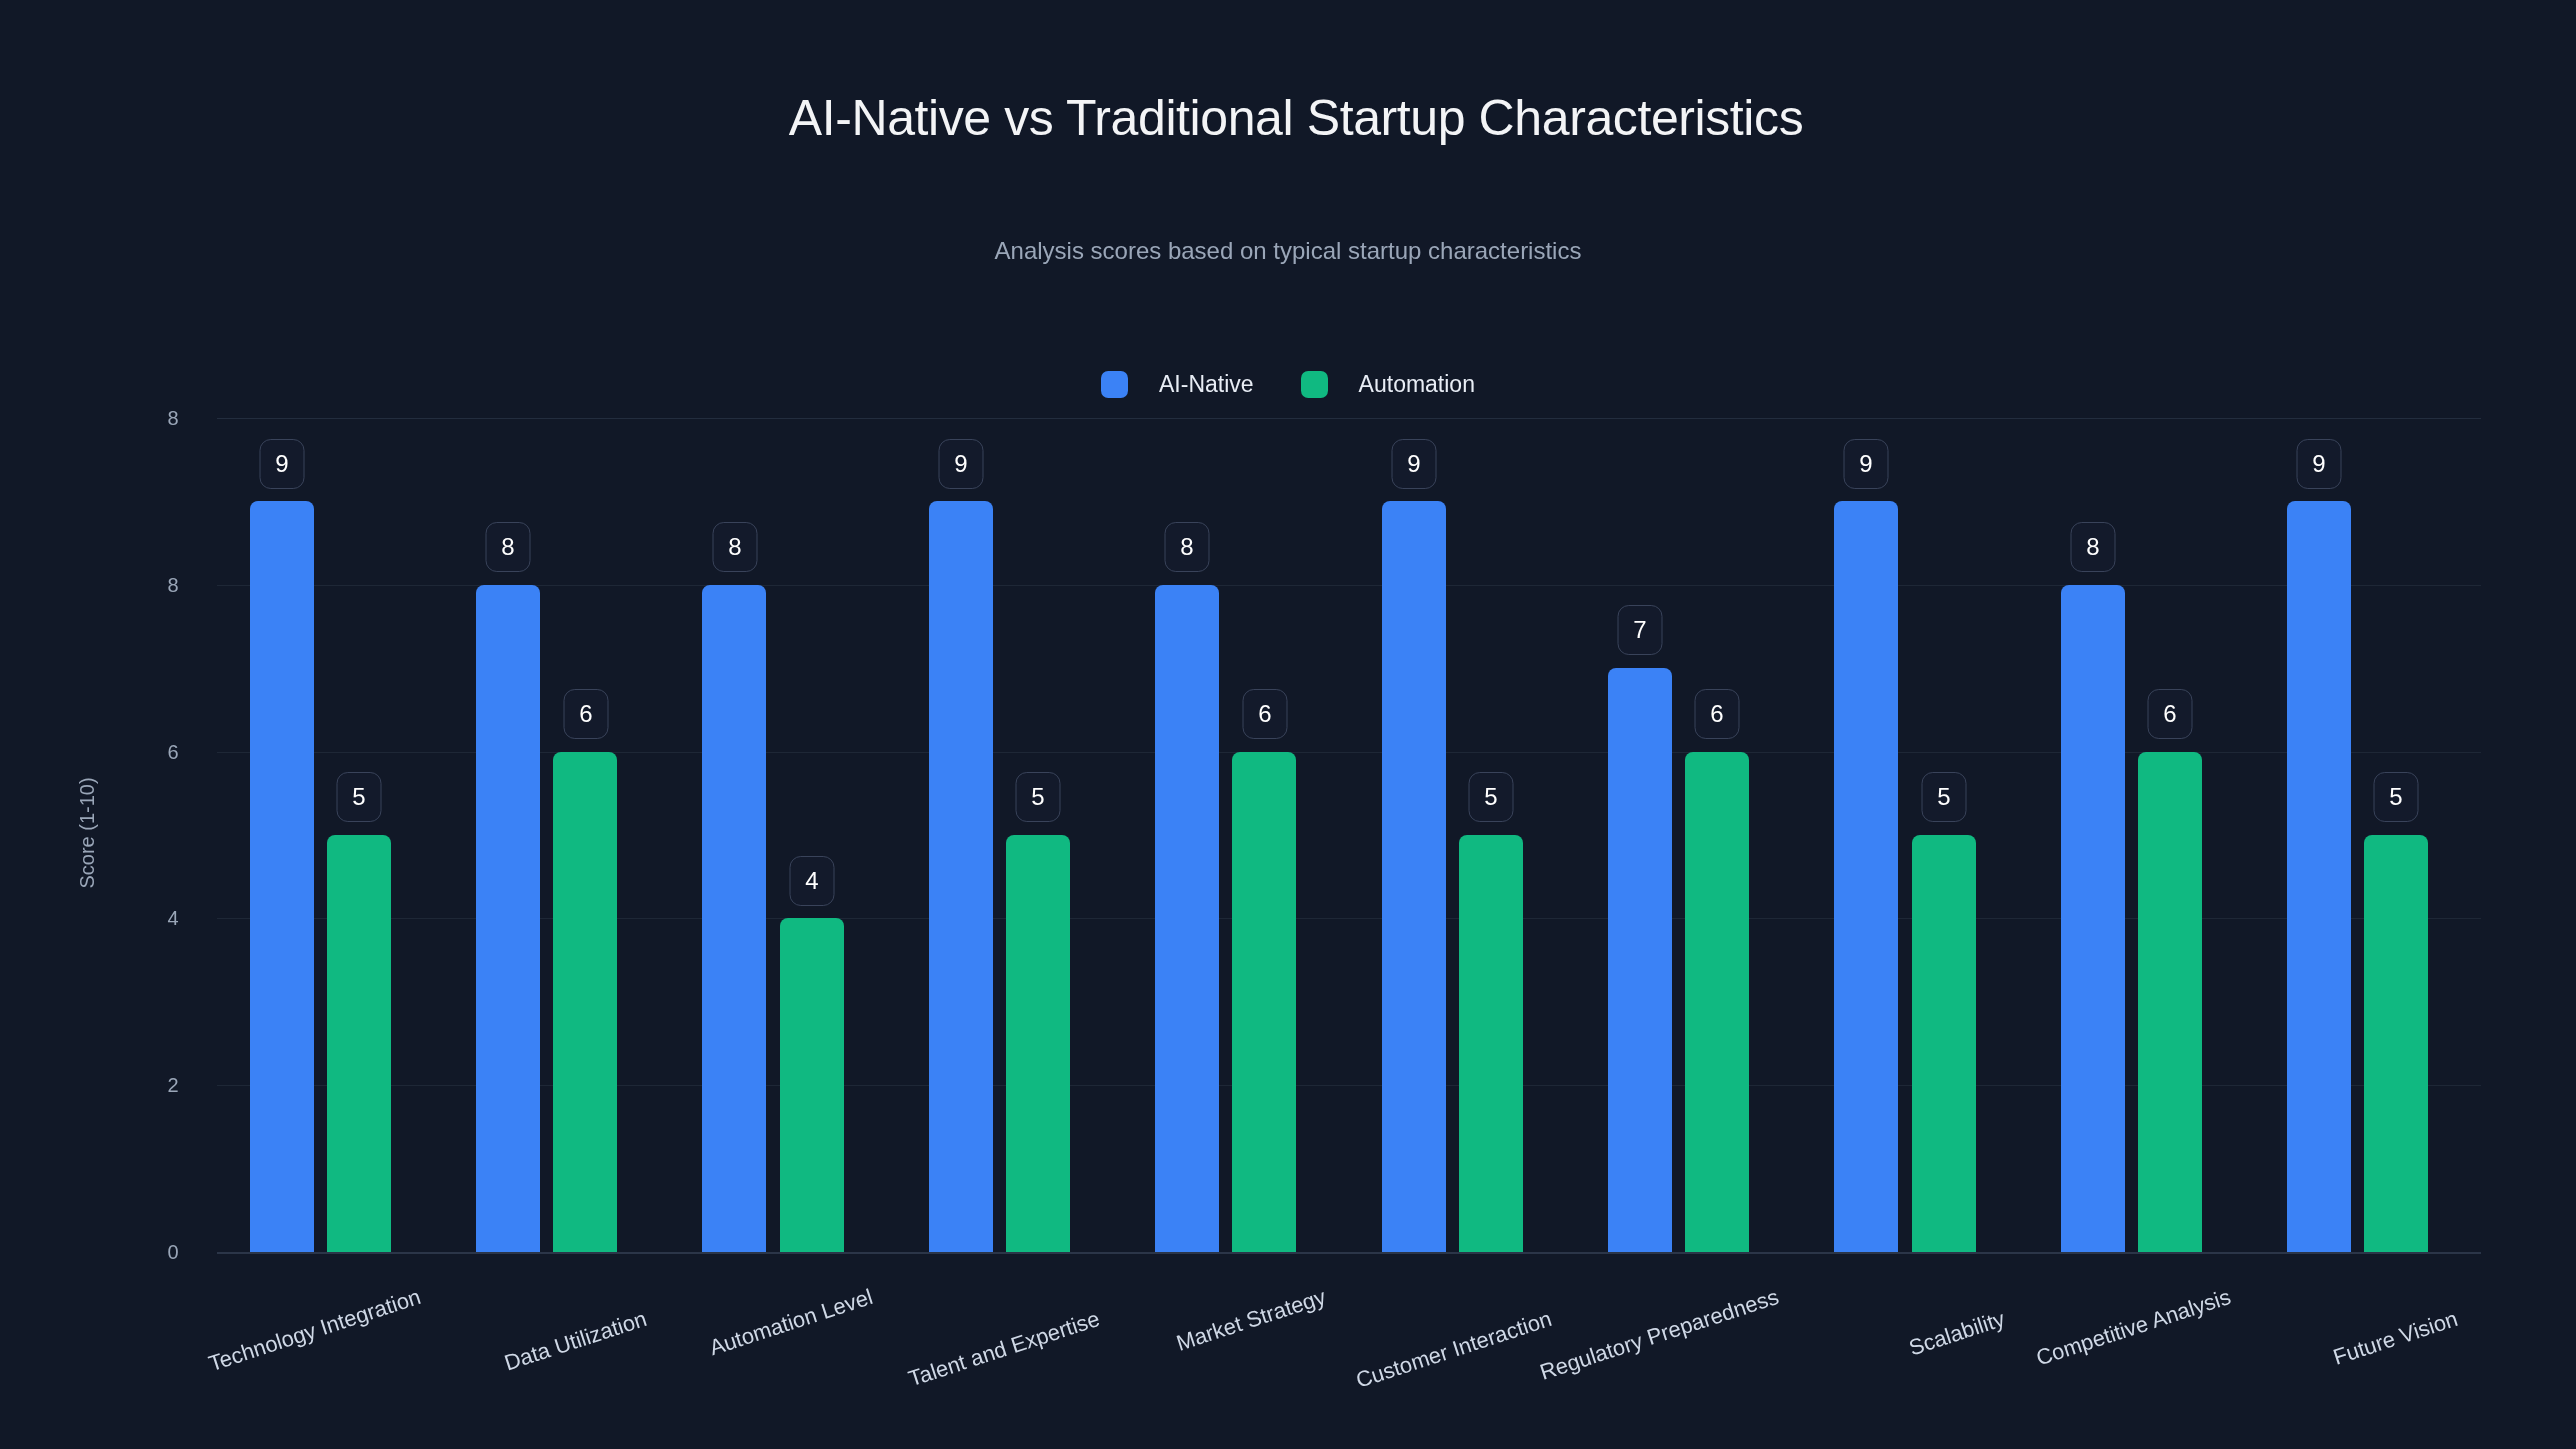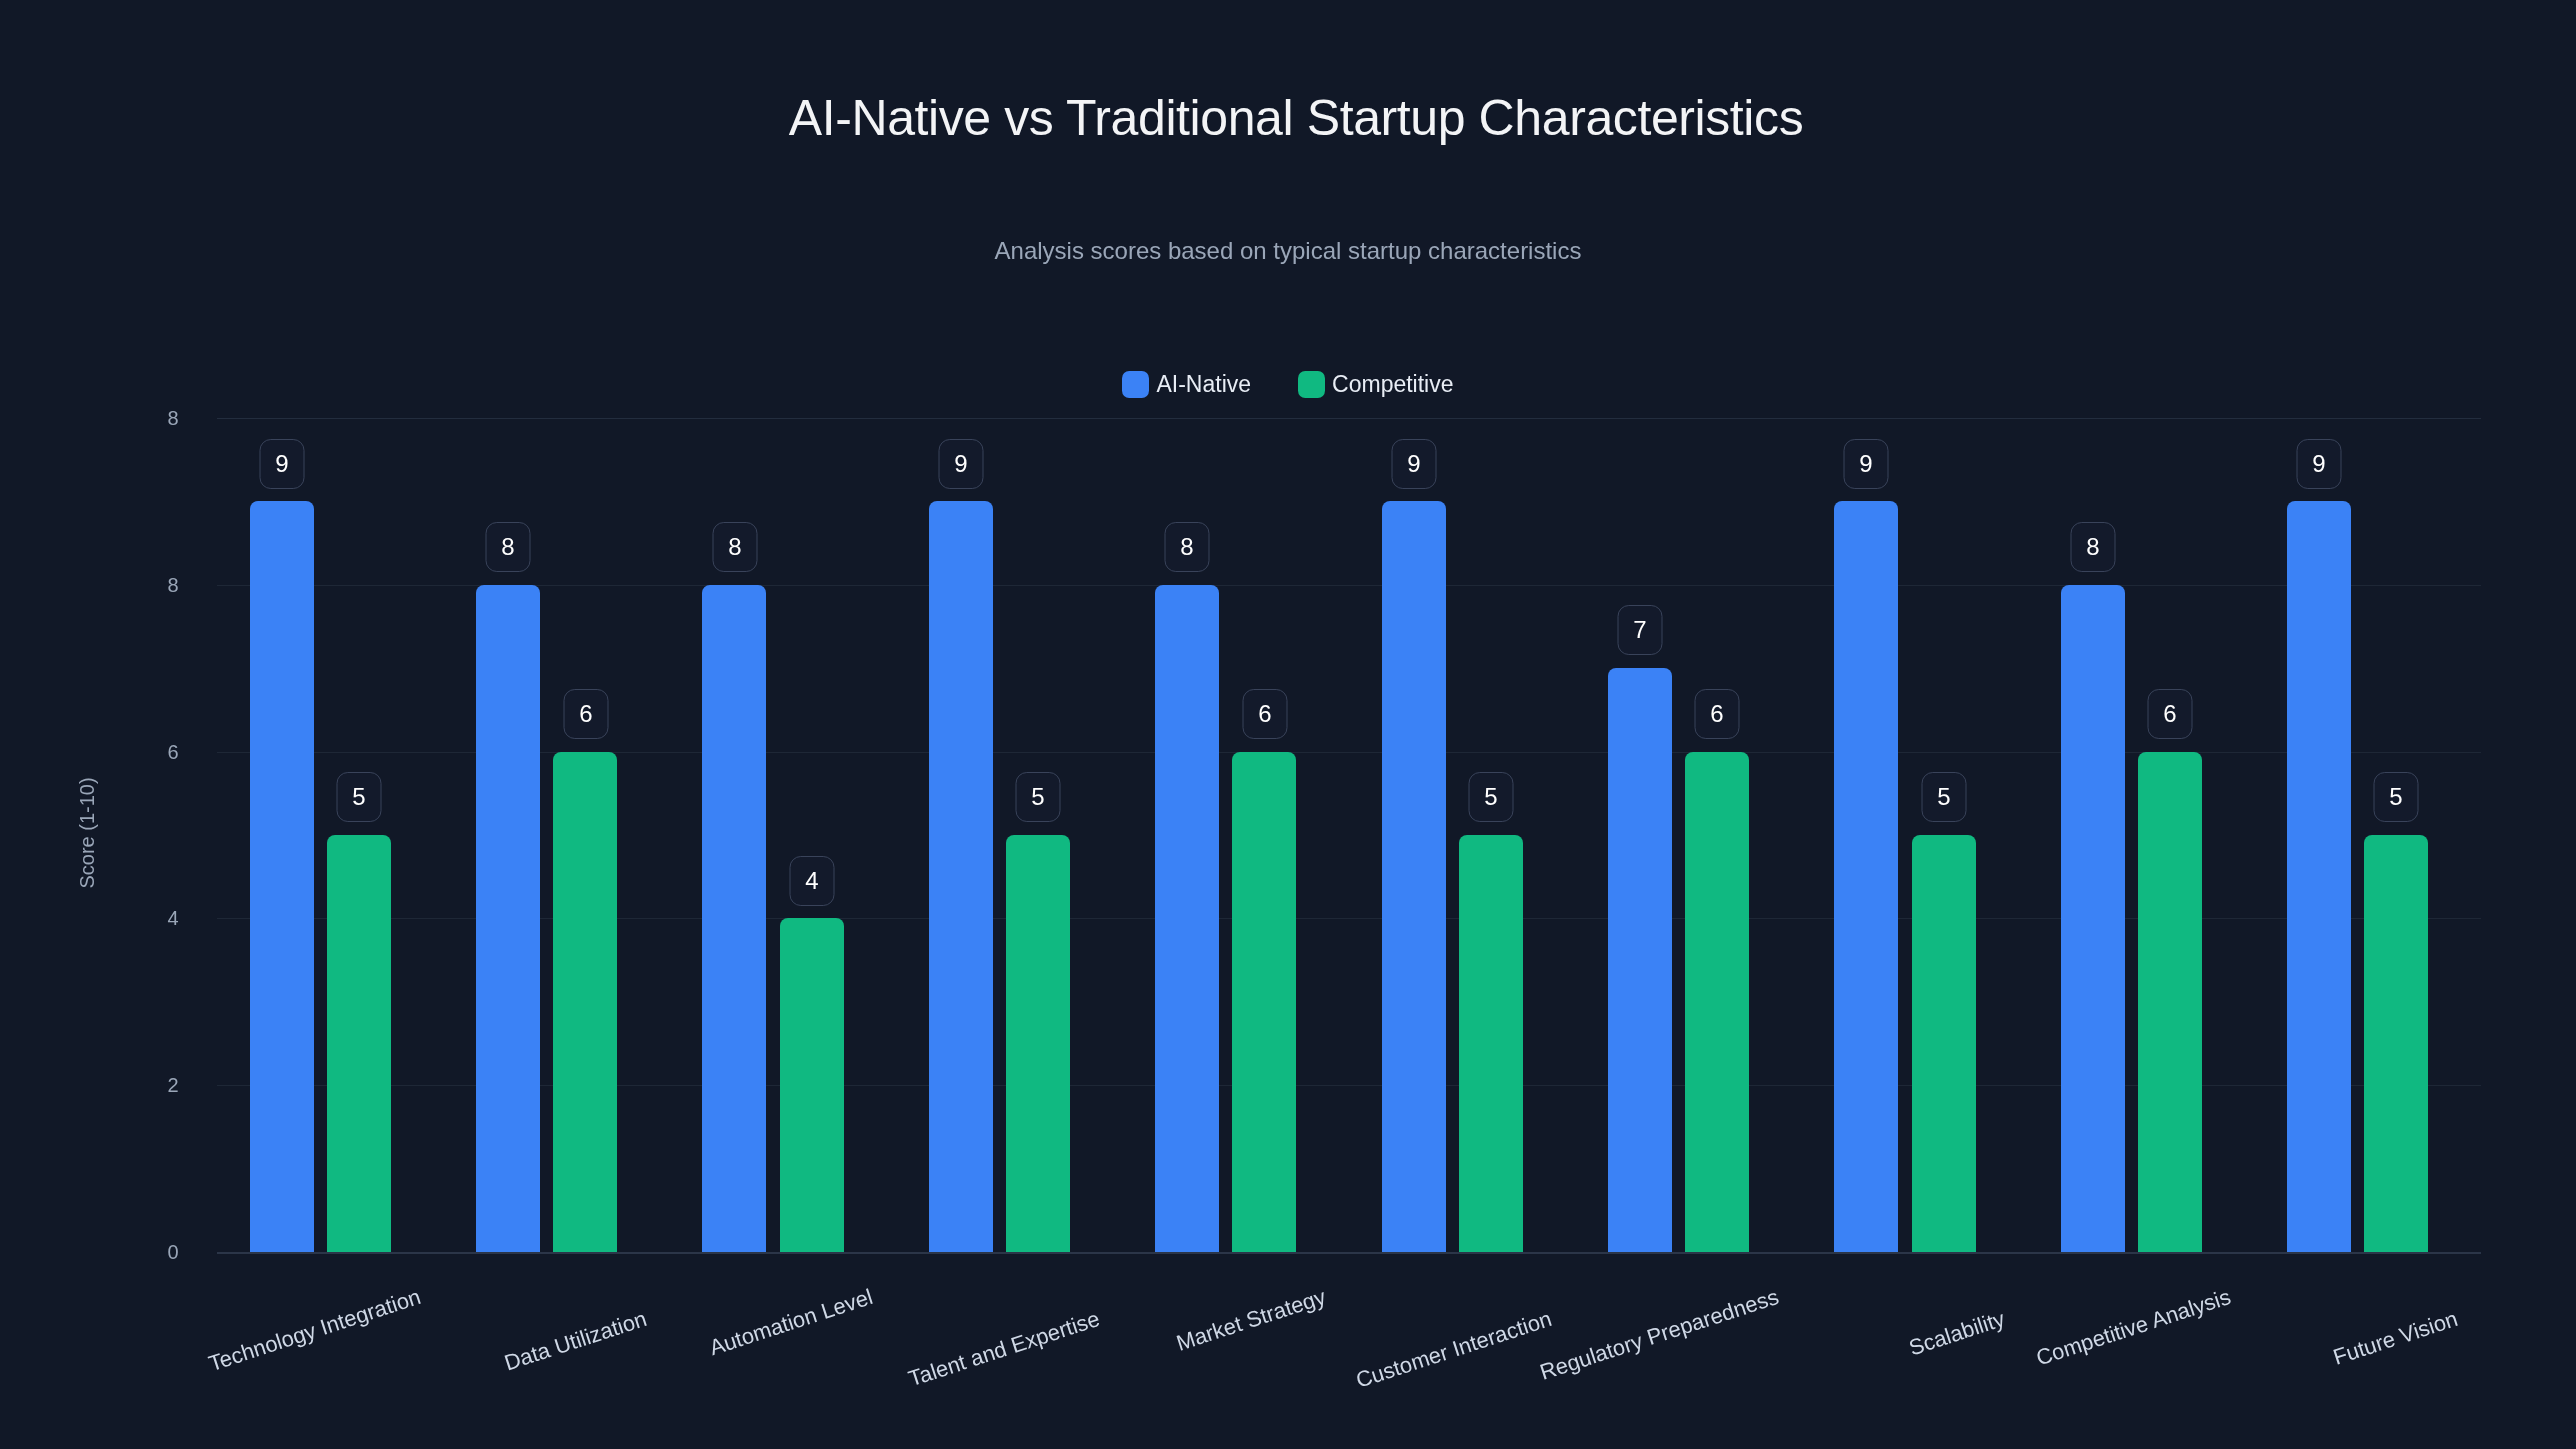--- a/index.html
+++ b/index.html
@@ -46,21 +46,21 @@
     left: 0; right: 0;
     display: flex;
     justify-content: center;
     align-items: center;
     gap: 47px;
     height: 37px;
   }
   .legend-item {
     display: flex;
     align-items: center;
-    gap: 7px;
+    gap: 31px;
     cursor: pointer;
   }
   .legend-swatch {
     width: 27px;
     height: 27px;
     border-radius: 7.2px;
     flex: none;
   }
   .legend-label {
     font-size: 23px;
@@ -171,21 +171,21 @@
 
 <div id="chart-subtitle">Analysis scores based on typical startup characteristics</div>
 
 <div id="legend">
   <div class="legend-item">
     <span class="legend-swatch" style="background: rgb(59, 130, 246);"></span>
     <span class="legend-label">AI-Native</span>
   </div>
   <div class="legend-item">
     <span class="legend-swatch" style="background: rgb(16, 185, 129);"></span>
-    <span class="legend-label">Competitive</span>
+    <span class="legend-label">Automation</span>
   </div>
 </div>
 
 <div id="ylabel">Score (1-10)</div>
 <div id="yticks">
     <div class="ytick-lbl" style="top: 834px;">0</div>
     <div class="ytick-lbl" style="top: 667px;">2</div>
     <div class="ytick-lbl" style="top: 500px;">4</div>
     <div class="ytick-lbl" style="top: 334px;">6</div>
     <div class="ytick-lbl" style="top: 167px;">8</div>

